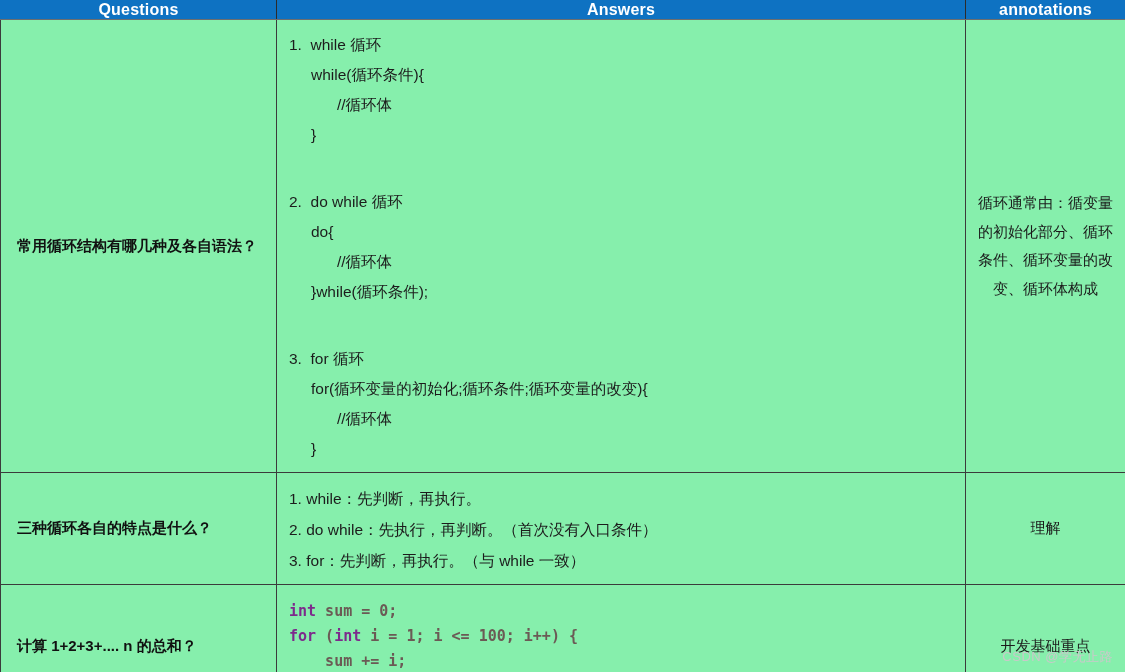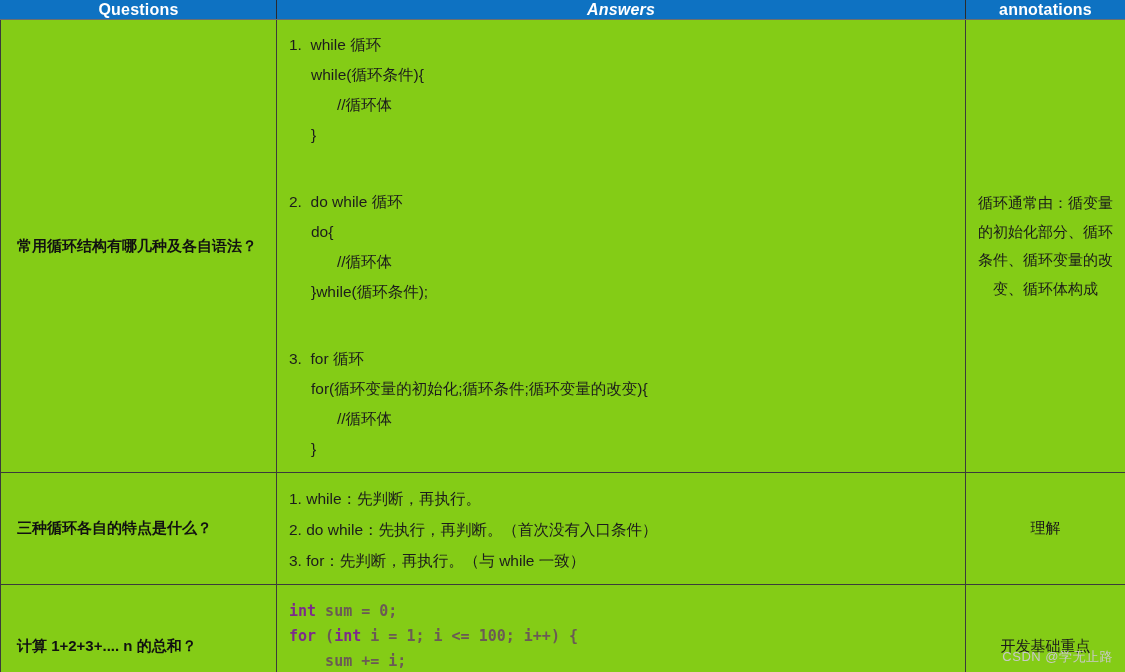--- a/index.html
+++ b/index.html
@@ -36,27 +36,27 @@
     font-size: 16px;
     text-align: center;
     vertical-align: middle;
     height: 18px;
     padding: 0;
     border: 1px solid #0E72C2;
     border-bottom: 1px solid #6d6d6d;
     letter-spacing: 0.2px;
   }
   thead th.th-q { border-right: 1px solid #2b2b2b; }
-  thead th.th-a { border-right: 1px solid #2b2b2b; font-style: italic; }
+  thead th.th-a { border-right: 1px solid #2b2b2b; }
 
   tbody td {
     border: 1px solid #3b3b3b;
     padding: 0;
     vertical-align: middle;
-    background: #84cc16;
+    background: #86efac;
   }
 
   .cell-question {
     text-align: left;
     font-weight: bold;
     font-size: 15px;
     color: #111111;
     line-height: 1.75;
     padding: 6px 16px;
   }

